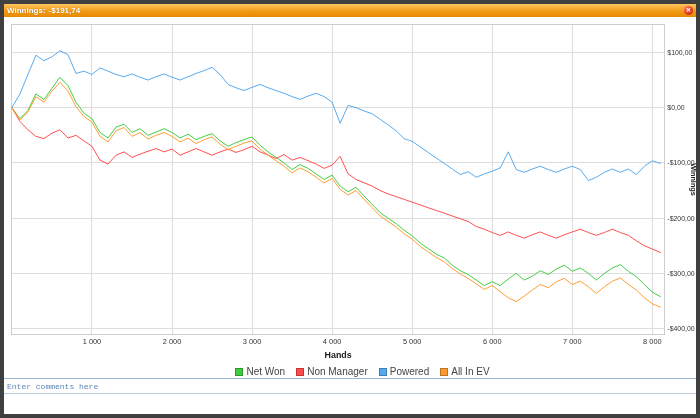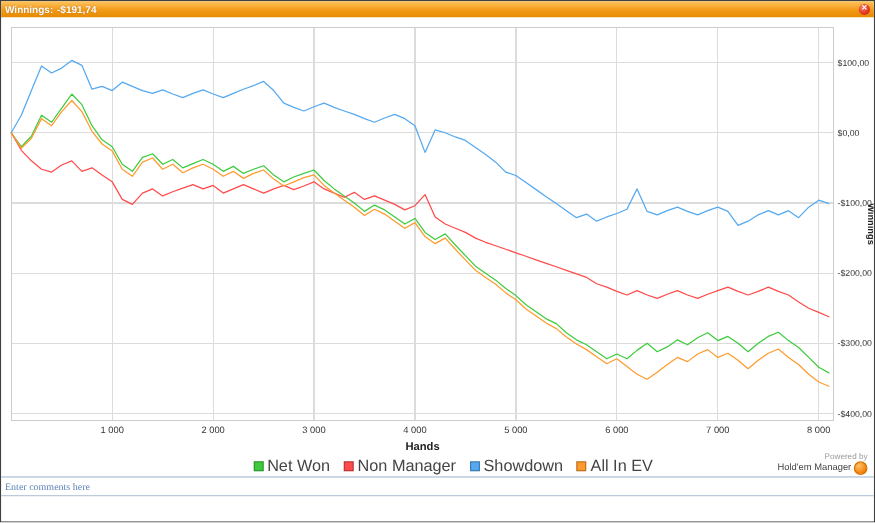--- a/index.html
+++ b/index.html
@@ -1,31 +1,31 @@
 <!DOCTYPE html>
 <html><head>
 <meta charset="utf-8">
 <style>
   html,body{margin:0;padding:0;background:#fff;}
   body{width:700px;height:418px;font-family:"Liberation Sans",sans-serif;}
-  .window{width:700px;height:418px;box-sizing:border-box;border:1px solid #404040;display:flex;flex-direction:column;background:#fff;}
+  .window{width:700px;height:418px;box-sizing:border-box;border:4px solid #404040;display:flex;flex-direction:column;background:#fff;}
   .titlebar{height:13px;flex:0 0 13px;background:linear-gradient(#fec45f,#f29a16 55%,#e68a00);display:flex;align-items:center;padding:0 3px;color:#fff;font-size:8px;font-weight:bold;}
   .titlebar .title{display:flex;gap:3px;white-space:nowrap;text-shadow:0 0 1px rgba(120,60,0,.6);}
   .close-btn{margin-left:auto;width:9px;height:9px;border-radius:50%;background:radial-gradient(circle at 35% 30%,#ff7a5e,#d92b1c 70%);color:#fff;font-size:6px;line-height:9px;text-align:center;cursor:pointer;font-weight:bold;}
   .chart-region{flex:1 1 auto;position:relative;background:#fff;overflow:hidden;}
   #chart-svg{position:absolute;inset:0;width:100%;height:100%;}
-  .legend{position:absolute;left:0;right:0;bottom:1px;display:flex;justify-content:center;align-items:center;gap:11px;font-size:13px;color:#444;pointer-events:none;padding-left:25px;}
+  .legend{position:absolute;left:0;right:0;bottom:1px;display:flex;justify-content:center;align-items:center;gap:11px;font-size:10px;color:#444;pointer-events:none;padding-left:25px;}
   .legend-item{display:flex;align-items:center;gap:3px;}
   .legend-swatch{width:6px;height:6px;display:inline-block;border:1px solid rgba(0,0,0,.25);}
   .powered{position:absolute;right:5px;bottom:1px;text-align:right;line-height:1.15;}
   .powered-line1{font-size:6.5px;color:#999;}
   .powered-line2{font-size:7.5px;color:#444;display:flex;align-items:center;gap:2px;justify-content:flex-end;}
   .hm-logo{width:9px;height:9px;border-radius:50%;display:inline-block;background:radial-gradient(circle at 35% 30%,#ffc36b,#f07d00 75%);border:1px solid #d96f00;}
   .comment-row{flex:0 0 14px;height:14px;border-top:1px solid #9db8d2;display:flex;align-items:center;background:#fff;}
-  .comment-row input{width:100%;height:12px;border:none;outline:none;font-family:Liberation Serif, serif;font-size:8px;color:#333;padding:0 3px;background:transparent;}
+  .comment-row input{width:100%;height:12px;border:none;outline:none;font-family:Liberation Mono, monospace;font-size:8px;color:#333;padding:0 3px;background:transparent;}
   .comment-row input::placeholder{color:#5d84b8;opacity:1;}
   .bottom-strip{flex:0 0 20px;height:20px;border-top:1px solid #bccbdc;background:#fff;}
 </style>
 </head>
 <body>
 
 <div class="window">
 
   <div class="titlebar">
     <span class="title">
@@ -80,35 +80,28 @@
       <span class="legend-item">
         <span class="legend-swatch" style="background: rgb(62, 204, 62);"></span>
         <span class="legend-label">Net Won</span>
       </span>
       <span class="legend-item">
         <span class="legend-swatch" style="background: rgb(255, 75, 75);"></span>
         <span class="legend-label">Non Manager</span>
       </span>
       <span class="legend-item">
         <span class="legend-swatch" style="background: rgb(85, 169, 240);"></span>
-        <span class="legend-label">Showdown</span>
+        <span class="legend-label">Powered</span>
       </span>
       <span class="legend-item">
         <span class="legend-swatch" style="background: rgb(255, 155, 46);"></span>
         <span class="legend-label">All In EV</span>
       </span>
     </div>
 
-    <div class="powered">
-      <div class="powered-line1">Powered by</div>
-      <div class="powered-line2">
-        <span>Hold'em Manager</span>
-        <span class="hm-logo"></span>
-      </div>
-    </div>
   </div>
 
   <div class="comment-row">
     <input type="text" placeholder="Enter comments here" style="">
   </div>
 
   <div class="bottom-strip"></div>
 </div>
 
 </body></html>

